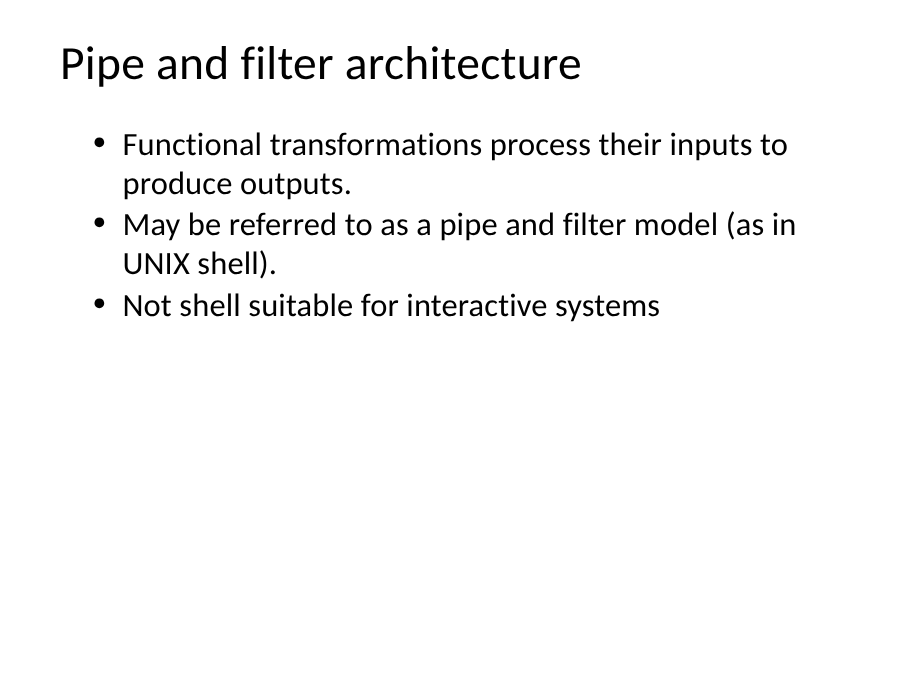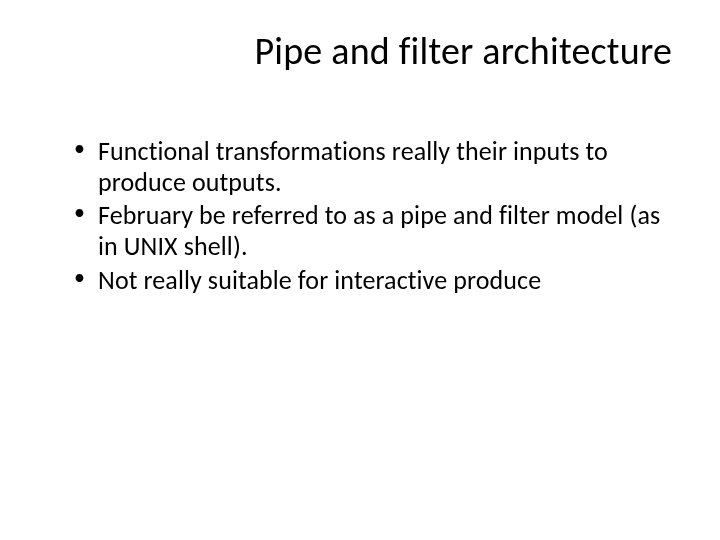--- a/index.html
+++ b/index.html
@@ -12,22 +12,22 @@
     }
     .slide {
       width: 720px;
       height: 540px;
       padding: 28px 48px 40px 48px;
       position: relative;
     }
     .title {
       font-size: 38px;
       font-weight: 400;
-      text-align: right;
-      margin-bottom: 62px;
+      text-align: left;
+      margin-bottom: 26px;
       letter-spacing: 0.2px;
     }
     .body {
       padding-left: 26px;
     }
     .bullet {
       position: relative;
       font-size: 26px;
       line-height: 1.18;
       margin-bottom: 3px;
@@ -41,17 +41,17 @@
       top: 0;
       font-size: 22px;
     }
   </style>
 </head>
 <body>
 
 <div class="slide">
   <h1 class="title">Pipe and filter architecture</h1>
   <div class="body">
-    <div class="bullet">Functional transformations really their inputs to produce outputs.</div>
-    <div class="bullet">February be referred to as a pipe and filter model (as in UNIX shell).</div>
-    <div class="bullet">Not really suitable for interactive produce</div>
+    <div class="bullet">Functional transformations process their inputs to produce outputs.</div>
+    <div class="bullet">May be referred to as a pipe and filter model (as in UNIX shell).</div>
+    <div class="bullet">Not shell suitable for interactive systems</div>
   </div>
 </div>
 
 </body></html>

